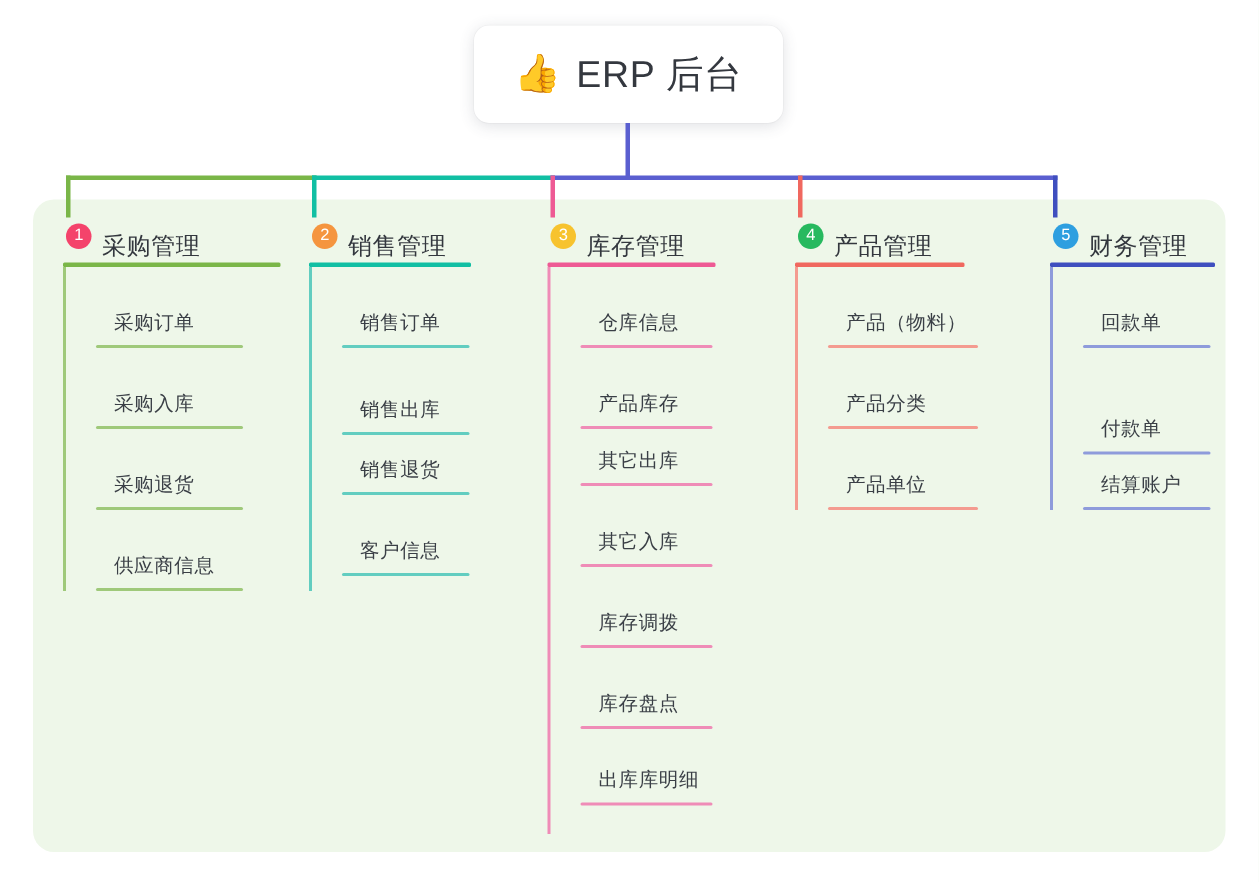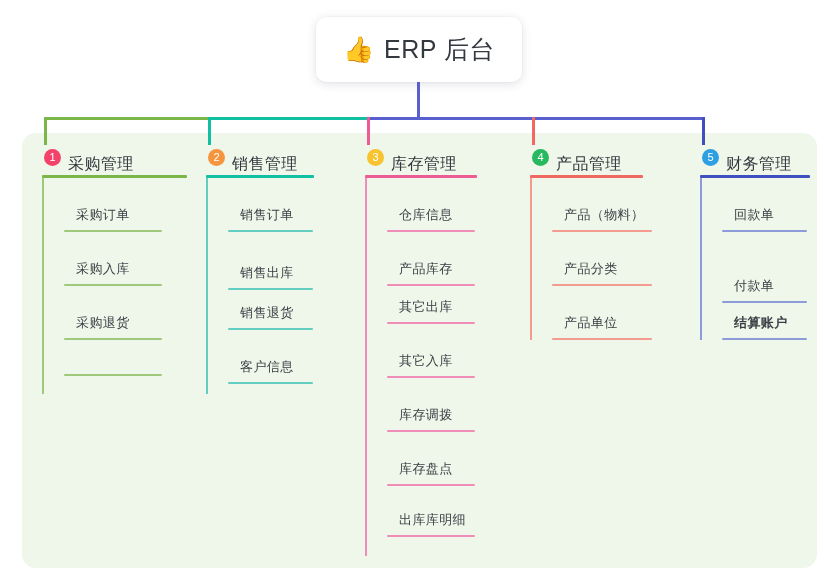--- a/index.html
+++ b/index.html
@@ -167,20 +167,21 @@
           </div>
           <div class="leaf" style="height: 54px; padding-top: 28px;">
             <div class="leaf-label">采购入库</div>
             <div class="leaf-rule" style="background: rgb(159, 201, 122); width: 98px;"></div>
           </div>
           <div class="leaf" style="height: 54px; padding-top: 28px;">
             <div class="leaf-label">采购退货</div>
             <div class="leaf-rule" style="background: rgb(159, 201, 122); width: 98px;"></div>
           </div>
           <div class="leaf" style="height: 54px; padding-top: 28px;">
+            <div class="leaf-label">供应商信息</div>
             <div class="leaf-rule" style="background: rgb(159, 201, 122); width: 98px;"></div>
           </div>
         </div>
       </div>
       <div class="col" style="left: 206px; width: 108px;">
         <div class="col-head">
           <span class="badge" style="background: rgb(245, 149, 63);">2</span>
           <span class="col-title">销售管理</span>
         </div>
         <div class="col-underline" style="background: rgb(17, 191, 163); width: 108px;"></div>
@@ -273,21 +274,21 @@
         <div class="leaf-list">
           <div class="leaf-stem" style="background: rgb(142, 155, 219); height: 162px;"></div>
           <div class="leaf" style="height: 54px; padding-top: 28px;">
             <div class="leaf-label">回款单</div>
             <div class="leaf-rule" style="background: rgb(142, 155, 219); width: 85px;"></div>
           </div>
           <div class="leaf" style="height: 54px; padding-top: 45px;">
             <div class="leaf-label">付款单</div>
             <div class="leaf-rule" style="background: rgb(142, 155, 219); width: 85px;"></div>
           </div>
-          <div class="leaf" style="height: 54px; padding-top: 28px; font-weight: bold;">
+          <div class="leaf" style="height: 54px; padding-top: 28px;">
             <div class="leaf-label">结算账户</div>
             <div class="leaf-rule" style="background: rgb(142, 155, 219); width: 85px;"></div>
           </div>
         </div>
       </div>
     </div>
 
 </div>
 
 </body></html>

